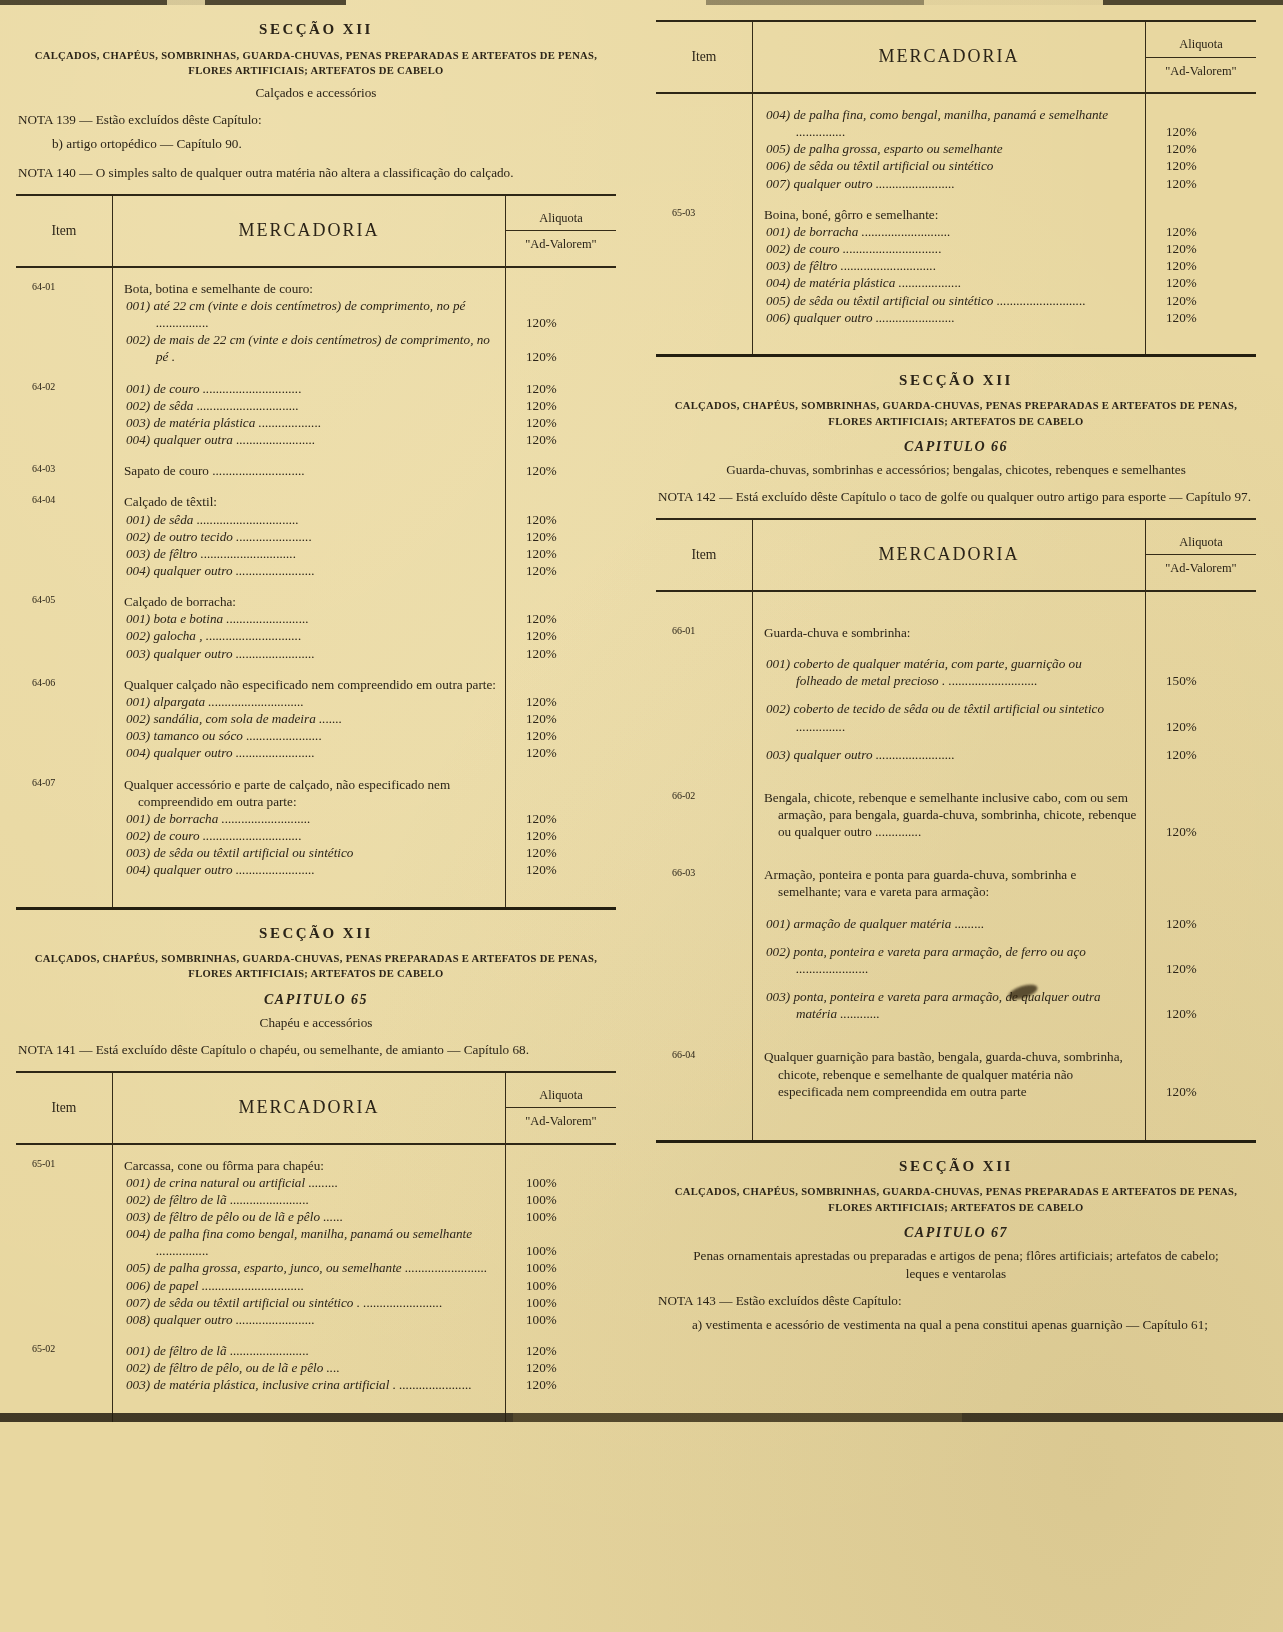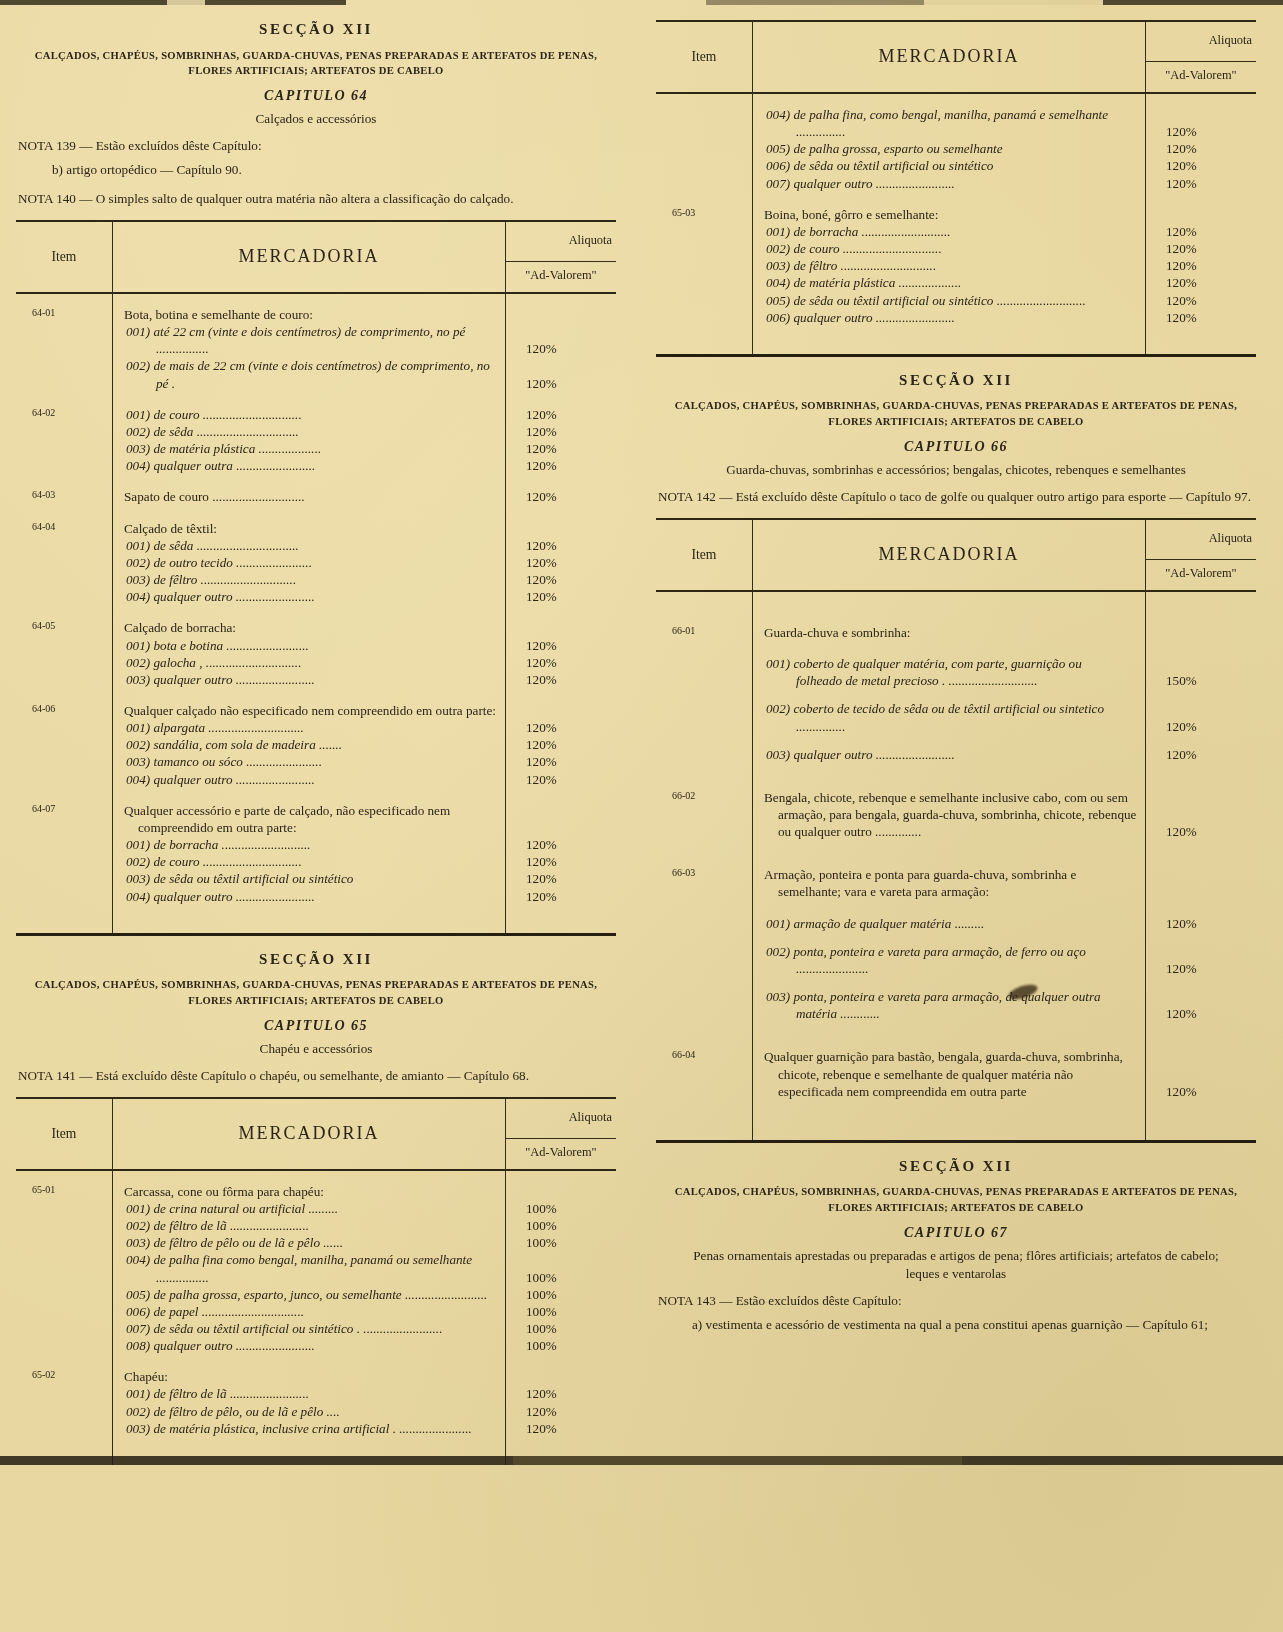--- a/index.html
+++ b/index.html
@@ -59,21 +59,21 @@
     margin: 12px 0 14px 0;
   }
   .ttable.no-bottom { border-bottom: none; margin-bottom: 0; }
   .vline { position: absolute; top: 0; bottom: 0; width: 1px; background: #352c18; z-index: 1; }
   .v1 { left: 96px; }
   .v2 { right: 110px; }
   .thead { display: flex; align-items: stretch; border-bottom: 2px solid #2e2716; min-height: 72px; }
   .hitem { width: 96px; display: flex; align-items: center; justify-content: center; font-size: 13.6px; }
   .hmerc { flex: 1; display: flex; align-items: center; justify-content: center; font-size: 18px; letter-spacing: 2px; }
   .haliq { width: 110px; display: flex; flex-direction: column; align-items: stretch; justify-content: center; font-size: 12.4px; text-align: center; }
-  .haliq1 { border-bottom: 1px solid #352c18; padding: 3px 4px 13px 4px; text-align: right; }
+  .haliq1 { border-bottom: 1px solid #352c18; padding: 3px 4px 4px 4px; }
   .haliq2 { padding: 5px 2px 2px 2px; }
   .tbody { padding: 12px 0 14px 0; }
   .group { display: flex; align-items: flex-start; margin: 0 0 14px 0; }
   .gitem { width: 96px; flex: 0 0 96px; padding-left: 16px; font-size: 10px; }
   .gcontent { flex: 1; min-width: 0; }
   .entry { display: flex; align-items: flex-end; }
   .etext { flex: 1; min-width: 0; padding-right: 5px; word-break: break-word; }
   .title-text { padding-left: 26px; text-indent: -14px; }
   .sub-text { padding-left: 44px; text-indent: -30px; font-style: italic; }
   .erate { width: 110px; flex: 0 0 110px; padding-left: 20px; }
@@ -83,21 +83,20 @@
 </style>
 </head>
 <body style="color: rgb(43, 36, 24);">
 
 <div class="page">
   <div class="top-edge"></div>
   <div class="col">
       <div class="section">
         <div class="secao">SECÇÃO XII</div>
         <div class="subtitle">CALÇADOS, CHAPÉUS, SOMBRINHAS, GUARDA-CHUVAS, PENAS PREPARADAS E ARTEFATOS DE PENAS, FLORES ARTIFICIAIS; ARTEFATOS DE CABELO</div>
-        <div class="capitulo">CAPITULO 64</div>
         <div class="chtitle">Calçados e accessórios</div>
       </div>
       <div class="note">
         <div class="note-text">NOTA 139 — Estão excluídos dêste Capítulo:</div>
         <div class="note-item">b)  artigo ortopédico — Capítulo 90.</div>
       </div>
       <div class="note">
         <div class="note-text">NOTA 140 — O simples salto de qualquer outra matéria não altera a classificação do calçado.</div>
       </div>
       <div class="ttable">
@@ -315,24 +314,20 @@
               </div>
               <div class="entry">
                 <div class="etext sub-text">008) qualquer outro ........................</div>
                 <div class="erate">100%</div>
               </div>
             </div>
           </div>
           <div class="group">
             <div class="gitem">65-02</div>
             <div class="gcontent">
-              <div class="entry">
-                <div class="etext title-text">Chapéu:</div>
-                <div class="erate"></div>
-              </div>
               <div class="entry">
                 <div class="etext sub-text">001) de fêltro de lã ........................</div>
                 <div class="erate">120%</div>
               </div>
               <div class="entry">
                 <div class="etext sub-text">002) de fêltro de pêlo, ou de lã e pêlo ....</div>
                 <div class="erate">120%</div>
               </div>
               <div class="entry">
                 <div class="etext sub-text">003) de matéria plástica, inclusive crina artificial . ......................</div>

